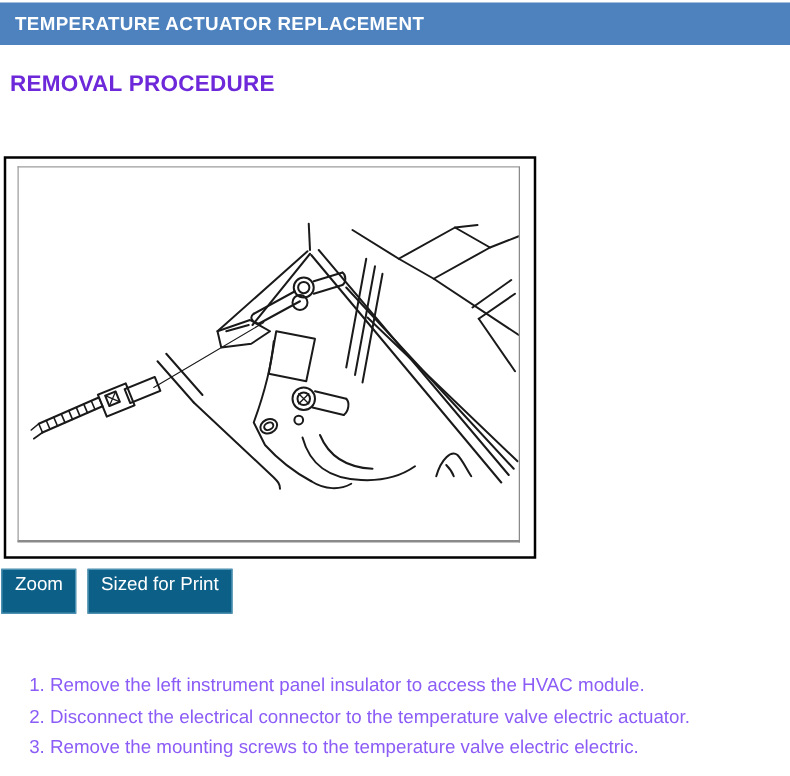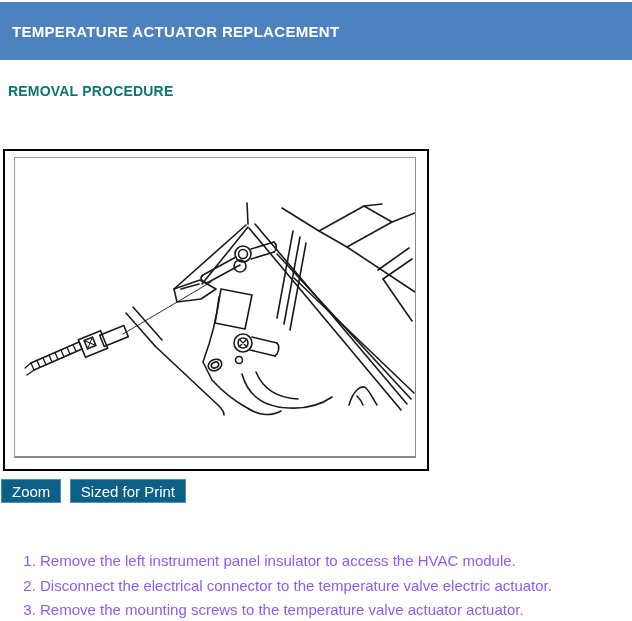--- a/index.html
+++ b/index.html
@@ -2,43 +2,43 @@
 <html style="--header-bg: #4d82bf; --button-bg: #0c5f86; --button-border: #4f93b4;"><head>
 <meta charset="utf-8">
 <style>
   html,body{margin:0;padding:0;}
   body{
     width:632px;height:621px;background:#ffffff;
     font-family:"Liberation Sans", sans-serif;
     overflow:hidden;position:relative;
   }
   .header{
-    margin:2px 0 0 0;height:58px;background:var(--header-bg,#4d82bf);
+    margin:2px 0 0 0;height:34px;background:var(--header-bg,#4d82bf);
     display:flex;align-items:center;padding-left:12px;box-sizing:border-box;
   }
   .header-title{
     color:#ffffff;font-size:15px;font-weight:bold;letter-spacing:.3px;
   }
   .section-heading{
-    margin:23px 0 0 8px;font-size:14px;line-height:16px;font-weight:bold;color:#0f766e;
+    margin:23px 0 0 8px;font-size:18px;line-height:16px;font-weight:bold;color:#6d28d9;
     letter-spacing:.2px;
   }
   .figure-frame{
     box-sizing:border-box;margin:50px 0 0 3px;width:426px;height:322px;
     border:2px solid #000;position:relative;background:#fff;
   }
   .figure-inner{
     position:absolute;left:9px;top:6px;width:400px;height:298px;
     border:1px solid #9d9d9d;border-right-color:#8a8a8a;
     border-bottom:2px solid #8a8a8a;background:#fff;
   }
   .figure-inner svg{display:block;}
   .btn-row{margin:8px 0 0 1px;}
   .si-btn{
-    display:inline-block;box-sizing:border-box;height:24px;line-height:24px;
+    display:inline-block;box-sizing:border-box;height:36px;line-height:24px;
     background:var(--button-bg,#0c5f86);color:#fff;font-size:15px;
     padding:0 10px;border:1px solid var(--button-border,#4f93b4);
     margin-right:4px;cursor:pointer;
   }
   ol.procedure{
     margin:46px 0 0 0;padding:0 0 0 40px;font-size:15px;color:#8b5cf6;
   }
   ol.procedure li{line-height:24.5px;}
 </style>
 </head>
@@ -138,14 +138,14 @@
 </div>
 
 <div class="btn-row">
   <span class="si-btn">Zoom</span>
   <span class="si-btn">Sized for Print</span>
 </div>
 
 <ol class="procedure">
   <li>Remove the left instrument panel insulator to access the HVAC module.</li>
   <li>Disconnect the electrical connector to the temperature valve electric actuator.</li>
-  <li>Remove the mounting screws to the temperature valve actuator actuator.</li>
+  <li>Remove the mounting screws to the temperature valve electric electric.</li>
 </ol>
 
 </body></html>

